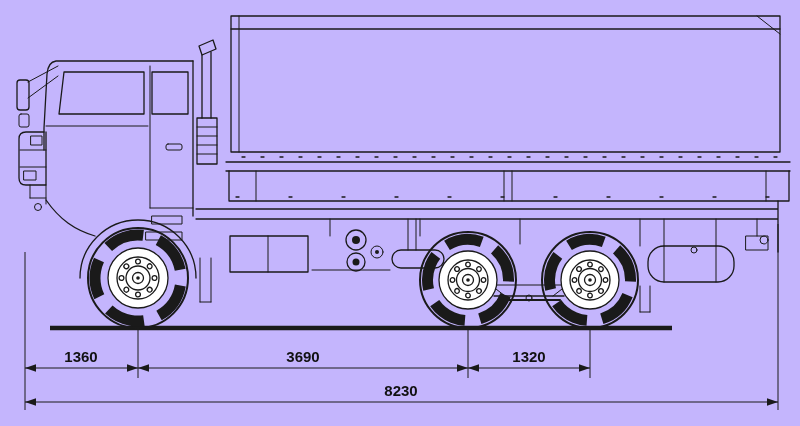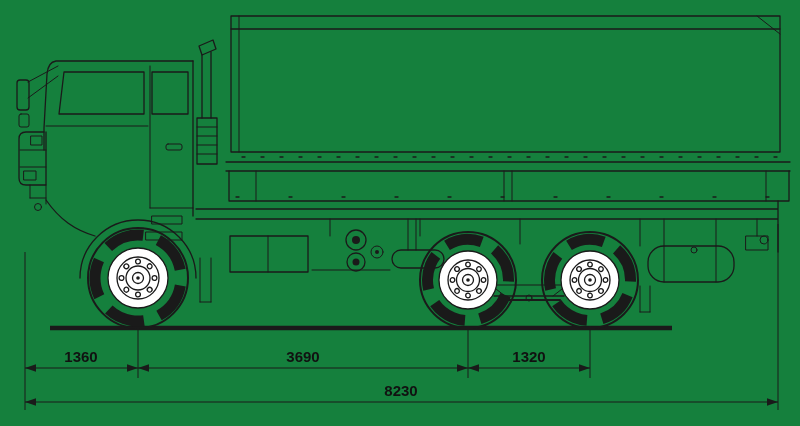--- a/index.html
+++ b/index.html
@@ -1,16 +1,16 @@
 <!DOCTYPE html>
 <html><head>
 <meta charset="utf-8">
 <style>
   html,body{margin:0;padding:0;background:#ffffff;}
-  .stage{position:relative;width:800px;height:426px;background:#15803d;overflow:hidden;
+  .stage{position:relative;width:800px;height:426px;background:#c4b5fd;overflow:hidden;
          font-family:"Liberation Sans",sans-serif;}
   svg{display:block;}
   .s{stroke:#1a1a1a;fill:none;stroke-width:1.3;stroke-linecap:round;stroke-linejoin:round;}
   .s2{stroke-width:2;}
   .thin{stroke-width:1;}
   .fillw{fill:#ffffff;}
   .fillb{fill:#1a1a1a;stroke:none;}
   .tread{stroke:#1a1a1a;fill:none;}
   .ground{stroke:#1a1a1a;stroke-width:4.5;stroke-linecap:butt;}
   .dim{stroke:#1a1a1a;stroke-width:1;fill:none;}

